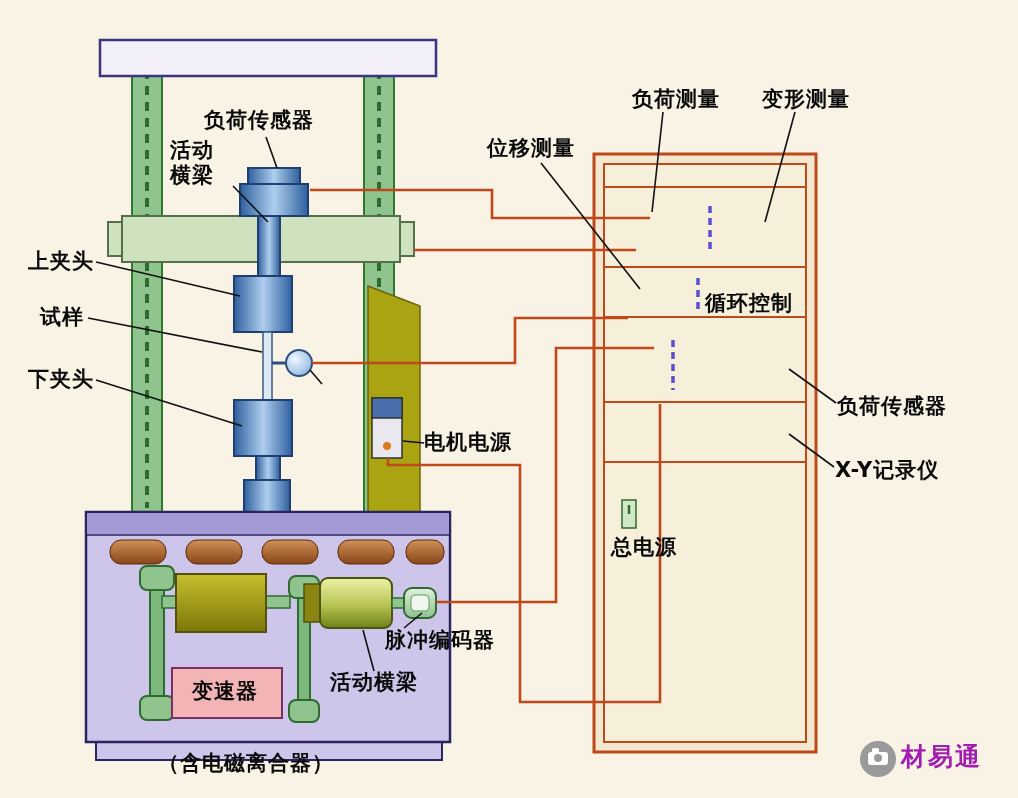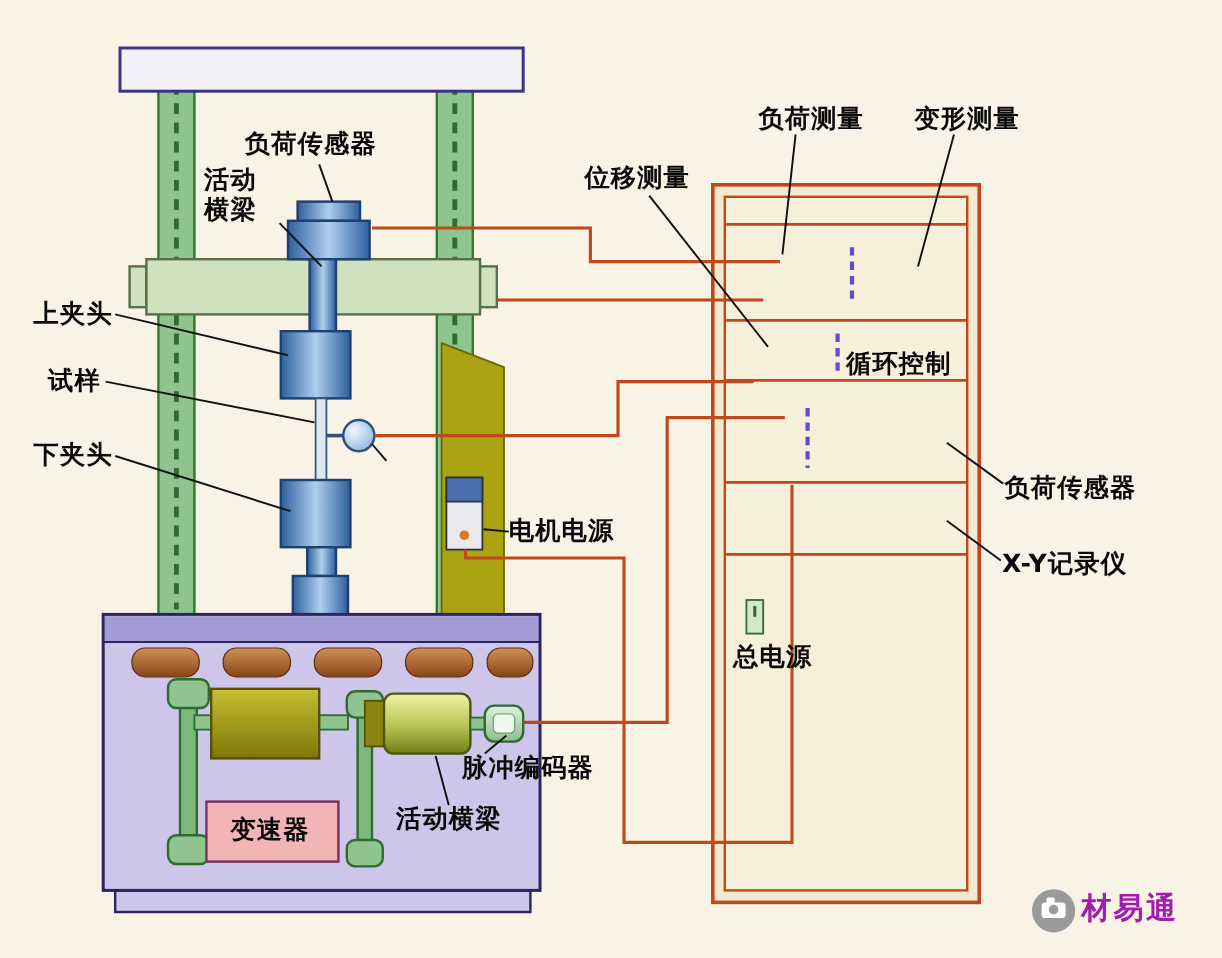--- a/index.html
+++ b/index.html
@@ -212,20 +212,21 @@
 
   <div class="lbl" style="left:204px;top:108px;">负荷传感器</div>
   <div class="lbl wrap2" style="left:170px;top:138px;">活动横梁</div>
   <div class="lbl" style="left:28px;top:249px;">上夹头</div>
   <div class="lbl" style="left:40px;top:305px;">试样</div>
   <div class="lbl" style="left:28px;top:367px;">下夹头</div>
   <div class="lbl" style="left:424px;top:430px;">电机电源</div>
   <div class="lbl" style="left:344px;top:628px;margin-left:41px;">脉冲编码器</div>
   <div class="lbl" style="left:330px;top:670px;">活动横梁</div>
   <div class="lbl" style="left:192px;top:679px;">变速器</div>
+  <div class="lbl" style="left:158px;top:751px;">（含电磁离合器）</div>
 
   <div class="lbl" style="left:487px;top:136px;">位移测量</div>
   <div class="lbl" style="left:632px;top:87px;">负荷测量</div>
   <div class="lbl" style="left:762px;top:87px;">变形测量</div>
   <div class="lbl" style="left:705px;top:291px;">循环控制</div>
   <div class="lbl" style="left:837px;top:394px;">负荷传感器</div>
   <div class="lbl" style="left:835px;top:458px;">X-Y记录仪</div>
   <div class="lbl" style="left:611px;top:535px;">总电源</div>
 
   <div class="lbl watermark" style="left:901px;top:744px;">材易通</div>

